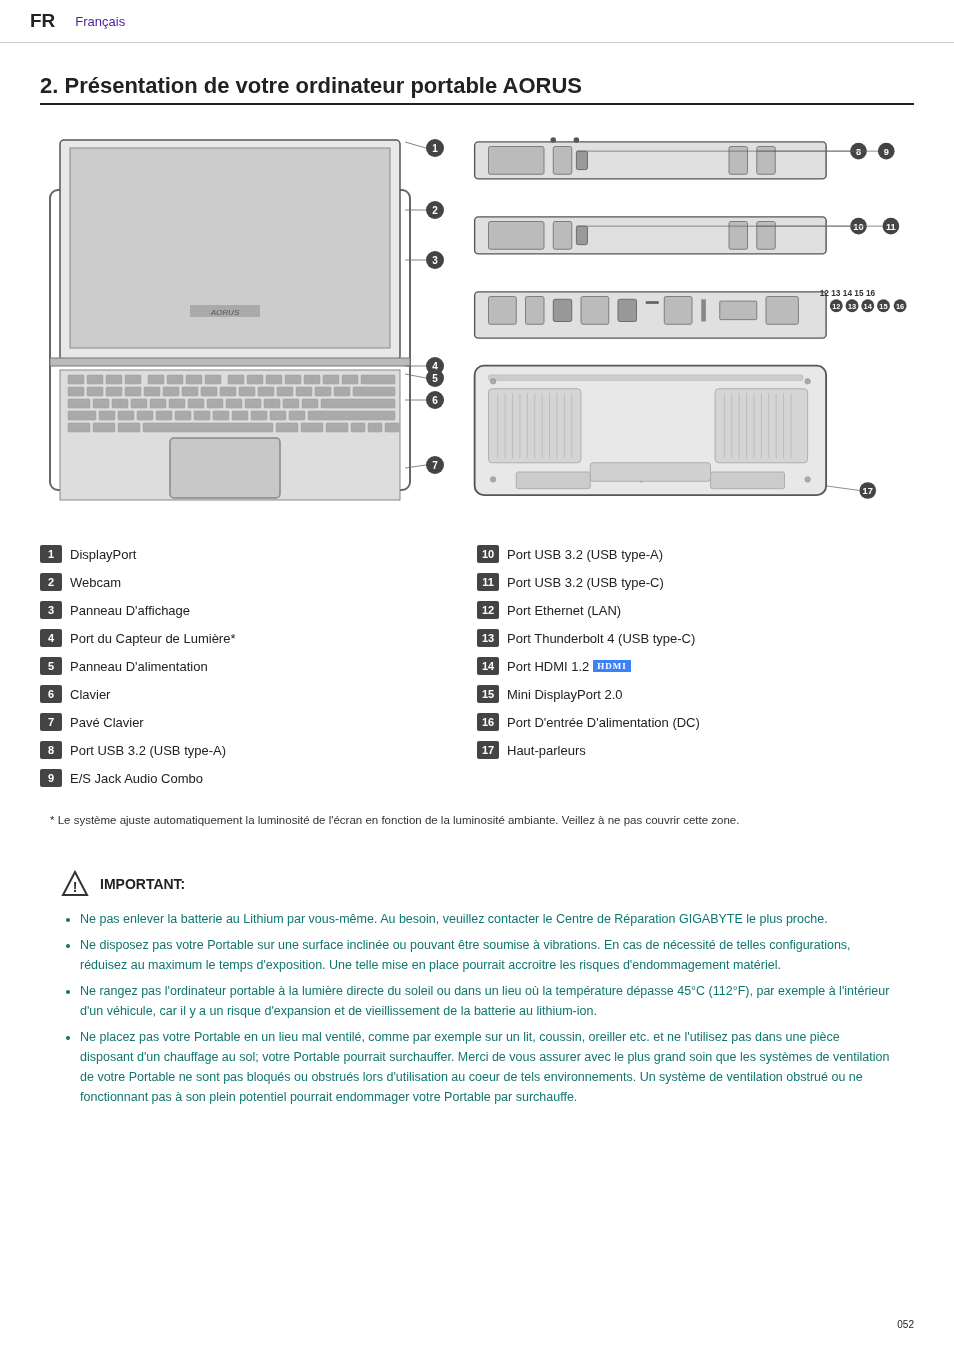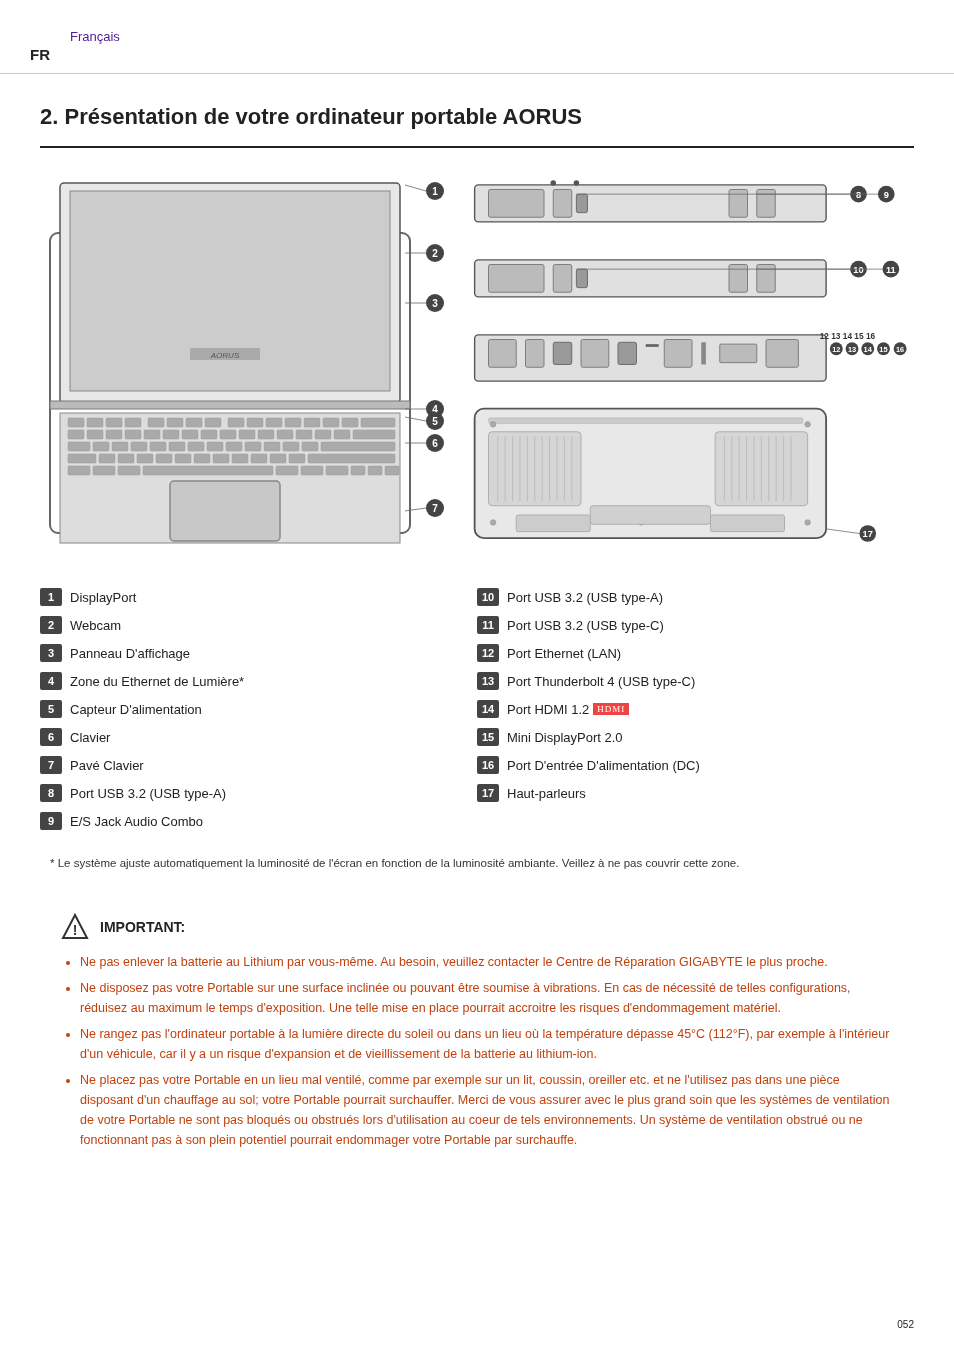--- a/index.html
+++ b/index.html
@@ -15,41 +15,40 @@
 
     
     .header {
       display: flex;
       align-items: center;
       padding: 10px 30px;
       border-bottom: 1px solid #ccc;
     }
     .header-fr {
       font-weight: bold;
-      font-size: 15px;
+      font-size: 19px;
       margin-right: 20px;
       color: #222;
-      margin-top: 36px;
     }
     .header-lang {
       font-size: 13px;
       color: #4c1d95;
     }
 
     
     .page {
       padding: 30px 40px;
     }
 
     
     .section-title {
       font-size: 22px;
       font-weight: bold;
       border-bottom: 2px solid #222;
-      padding-bottom: 16px;
+      padding-bottom: 4px;
       margin-bottom: 25px;
     }
 
     
     .diagram-area {
       display: flex;
       gap: 20px;
       margin-bottom: 25px;
     }
 
@@ -100,24 +99,24 @@
       margin-right: 8px;
       flex-shrink: 0;
     }
 
     .label-text {
       font-size: 13px;
     }
 
     .hdmi-logo {
       display: inline-block;
-      background: #ef4444;
+      background: #3b82f6;
       color: #fff;
       font-size: 9px;
-      font-weight: normal;
+      font-weight: bold;
       padding: 1px 4px;
       margin-left: 4px;
       letter-spacing: 1px;
       font-family: serif;
     }
 
     
     .footnote {
       font-size: 11.5px;
       color: #333;
@@ -148,21 +147,21 @@
       width: 30px;
       height: 30px;
       margin-right: 10px;
     }
 
     .important-bullets {
       list-style: disc;
       padding-left: 20px;
       font-size: 12.5px;
       line-height: 1.6;
-      color: #c2410c;
+      color: #0f766e;
     }
 
     .important-bullets li {
       margin-bottom: 6px;
     }
 
     
     .page-number {
       position: fixed;
       bottom: 20px;
@@ -445,29 +444,29 @@
       <div class="label-item">
         <span class="label-num">3</span>
         <span class="label-text">Panneau D'affichage</span>
       </div>
       <div class="label-item">
         <span class="label-num">12</span>
         <span class="label-text">Port Ethernet (LAN)</span>
       </div>
       <div class="label-item">
         <span class="label-num">4</span>
-        <span class="label-text">Zone du Ethernet de Lumière*</span>
+        <span class="label-text">Port du Capteur de Lumière*</span>
       </div>
       <div class="label-item">
         <span class="label-num">13</span>
         <span class="label-text">Port Thunderbolt 4 (USB type-C)</span>
       </div>
       <div class="label-item">
         <span class="label-num">5</span>
-        <span class="label-text">Capteur D'alimentation</span>
+        <span class="label-text">Panneau D'alimentation</span>
       </div>
       <div class="label-item">
         <span class="label-num">14</span>
         <span class="label-text">Port HDMI 1.2</span>
         <span class="hdmi-logo">HDMI</span>
       </div>
       <div class="label-item">
         <span class="label-num">6</span>
         <span class="label-text">Clavier</span>
       </div>

